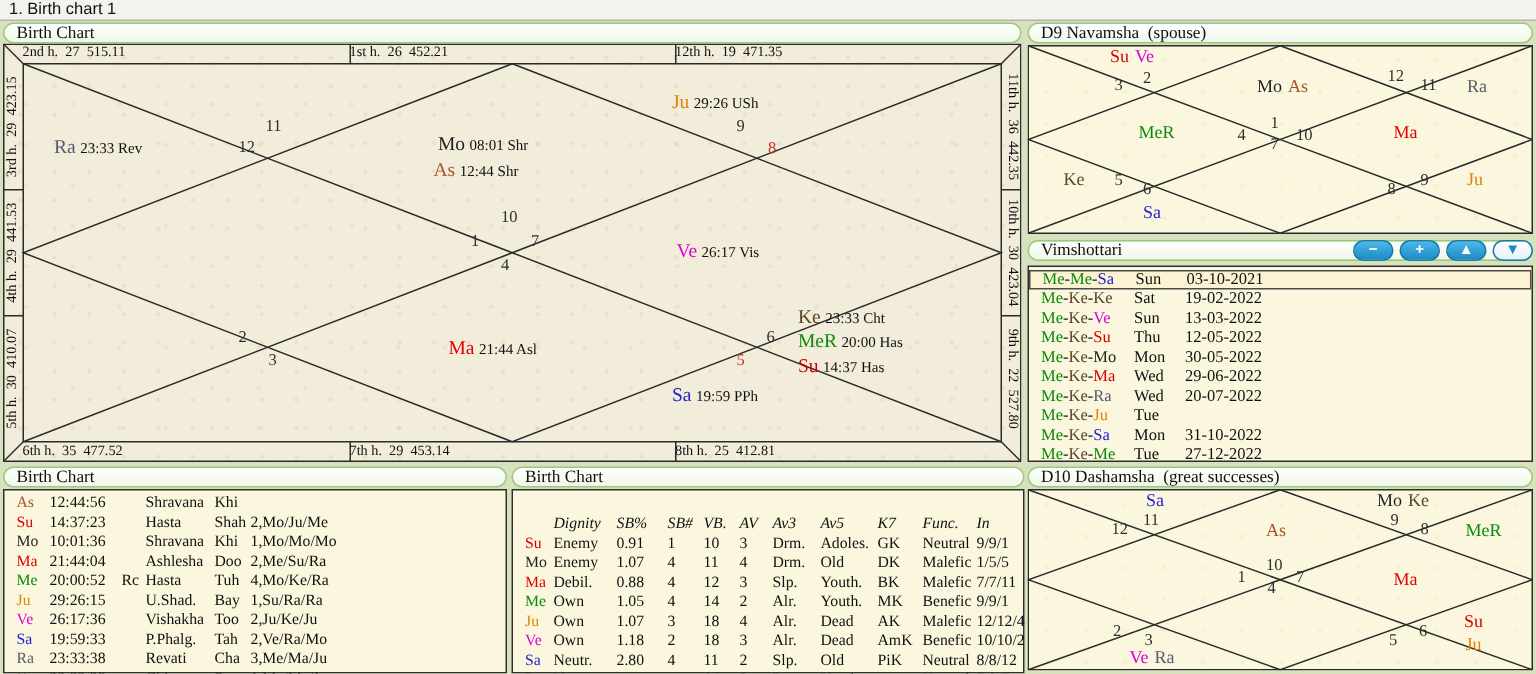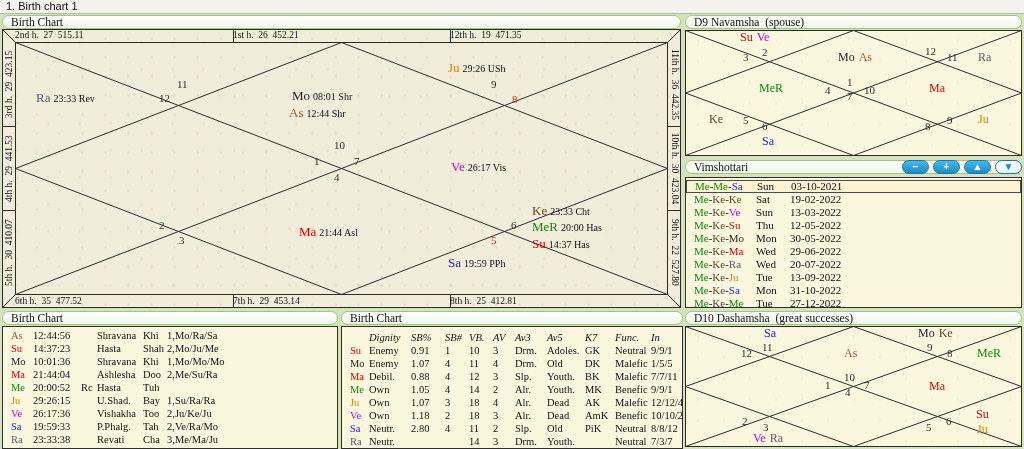--- a/index.html
+++ b/index.html
@@ -22,21 +22,21 @@
   .c-h{color:#2e2e2e}.c-hr{color:#c23030}
   .c-su{color:#d40000}.c-mo{color:#1f1f1f}.c-ma{color:#e00000}.c-me{color:#0a8a0a}.c-ju{color:#e08200}
   .c-ve{color:#d400d4}.c-sa{color:#2222cc}.c-ra{color:#5a5a6e}.c-ke{color:#5a4628}.c-as{color:#a85428}
   .vbtn{position:absolute;width:27px;height:14px;border-radius:8px;border:1px solid #1679aa;background:linear-gradient(#4db7e8,#1b8cc4);color:#fff;font:bold 10px "Liberation Sans",sans-serif;text-align:center;line-height:12px;box-sizing:border-box;padding:0;cursor:pointer}
   .vbtn.lite{background:linear-gradient(#ffffff,#e4f2fb);color:#1b8cc4}
   .vimbody{padding-top:2px}
   .vrow{display:grid;grid-template-columns:62px 34px auto;height:13px;line-height:13px;font-size:11px;padding-left:8px;box-sizing:border-box;white-space:nowrap}
   .vrow.sel{background:#fcf3d4;border:1px solid #4a4a4a;line-height:11px}
   .blbody{padding-top:2px}
   .blrow{display:grid;grid-template-columns:22px 48px 16px 46px 24px auto;font-size:10.5px;height:13px;line-height:13px;padding-left:8px;white-space:nowrap}
-  .dgbody{padding-top:4px}
+  .dgbody{padding-top:16px}
   .dgrow{display:grid;grid-template-columns:19px 42px 34px 24px 24px 22px 32px 38px 30px 36px auto;font-size:10.5px;height:13px;line-height:13px;padding-left:8px;white-space:nowrap}
   .dgrow.hdr{font-style:italic}
 </style>
 </head>
 <body>
 
 <div class="topbar">
   <span>1. Birth chart 1</span>
 </div>
 
@@ -216,21 +216,20 @@
       <span>29-06-2022</span>
     </div>
   <div class="vrow">
       <span><span class="c-me">Me</span><span>-</span><span class="c-ke">Ke</span><span>-</span><span class="c-ra">Ra</span></span>
       <span>Wed</span>
       <span>20-07-2022</span>
     </div>
   <div class="vrow">
       <span><span class="c-me">Me</span><span>-</span><span class="c-ke">Ke</span><span>-</span><span class="c-ju">Ju</span></span>
       <span>Tue</span>
-      <span>13-09-2022</span>
     </div>
   <div class="vrow">
       <span><span class="c-me">Me</span><span>-</span><span class="c-ke">Ke</span><span>-</span><span class="c-sa">Sa</span></span>
       <span>Mon</span>
       <span>31-10-2022</span>
     </div>
   <div class="vrow">
       <span><span class="c-me">Me</span><span>-</span><span class="c-ke">Ke</span><span>-</span><span class="c-me">Me</span></span>
       <span>Tue</span>
       <span>27-12-2022</span>
@@ -238,21 +237,20 @@
 </div>
 
 <div class="pill" style="left:2px;top:311px;width:336px">Birth Chart</div>
 <div class="pbody blbody" style="left:2px;top:326px;width:336px;height:123px">
   <div class="blrow">
       <span class="c-as">As</span>
       <span>12:44:56</span>
       <span></span>
       <span>Shravana</span>
       <span>Khi</span>
-      <span>1,Mo/Ra/Sa</span>
     </div>
   <div class="blrow">
       <span class="c-su">Su</span>
       <span>14:37:23</span>
       <span></span>
       <span>Hasta</span>
       <span>Shah</span>
       <span>2,Mo/Ju/Me</span>
     </div>
   <div class="blrow">
@@ -270,20 +268,21 @@
       <span>Ashlesha</span>
       <span>Doo</span>
       <span>2,Me/Su/Ra</span>
     </div>
   <div class="blrow">
       <span class="c-me">Me</span>
       <span>20:00:52</span>
       <span>Rc</span>
       <span>Hasta</span>
       <span>Tuh</span>
+      <span>4,Mo/Ke/Ra</span>
     </div>
   <div class="blrow">
       <span class="c-ju">Ju</span>
       <span>29:26:15</span>
       <span></span>
       <span>U.Shad.</span>
       <span>Bay</span>
       <span>1,Su/Ra/Ra</span>
     </div>
   <div class="blrow">

